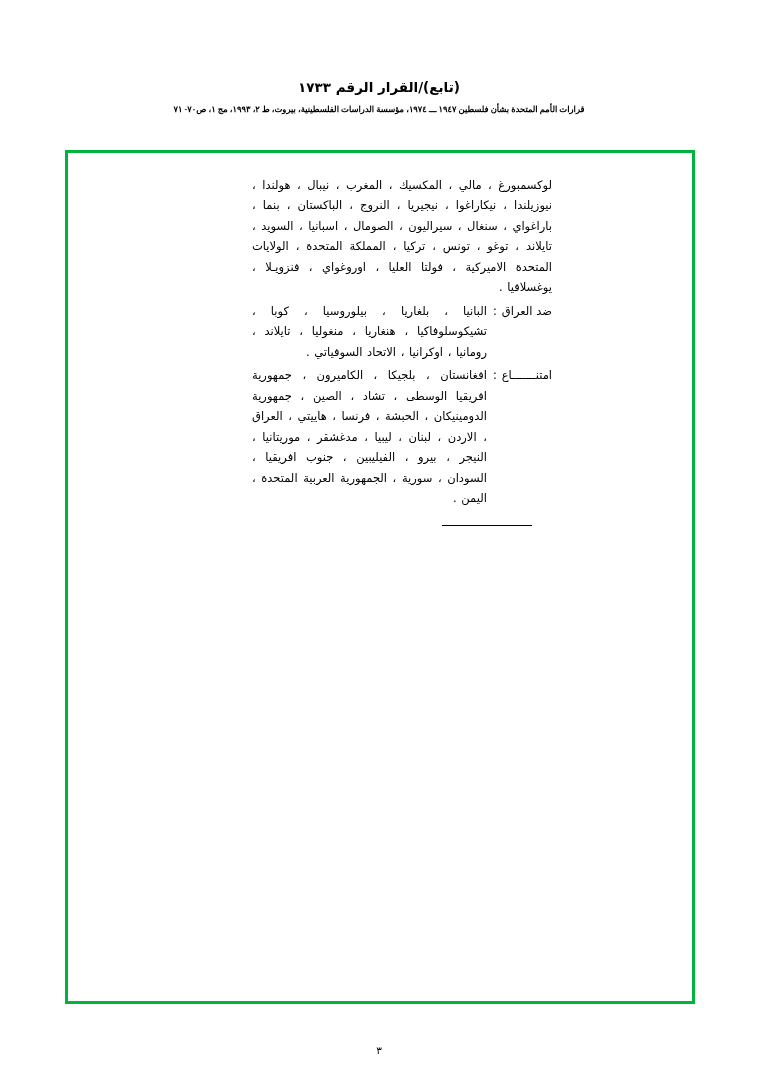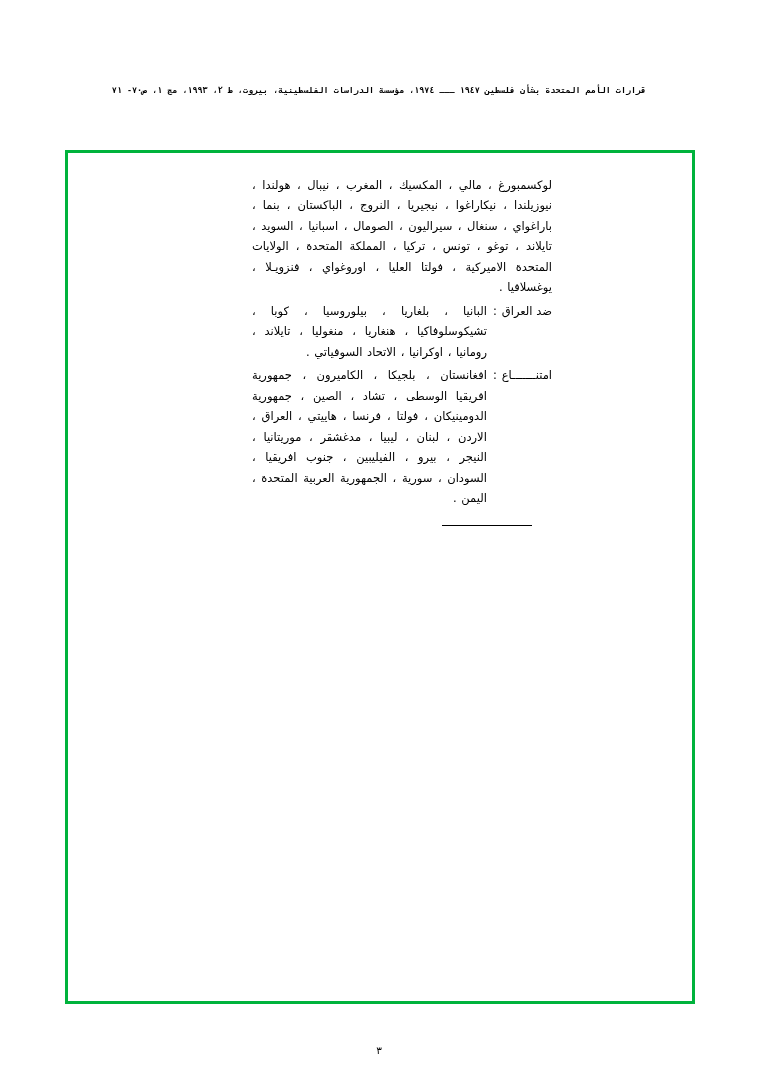--- a/index.html
+++ b/index.html
@@ -34,21 +34,21 @@
   .doc-title {
     font-family: "DejaVu Sans", sans-serif;
     font-size: 13.5px;
     font-weight: bold;
     letter-spacing: 0.3px;
     line-height: 1.4;
     direction: rtl;
   }
   .doc-source {
     margin-top: 7px;
-    font-family: Liberation Mono, monospace;
+    font-family: Liberation Serif, serif;
     font-size: 8.4px;
     font-weight: bold;
     direction: rtl;
     letter-spacing: 0.1px;
     white-space: nowrap;
   }
 
   
   .frame {
     position: absolute;
@@ -142,39 +142,40 @@
     font-family: "DejaVu Sans", sans-serif;
     font-size: 10.5px;
   }
 </style>
 </head>
 <body>
 
 <div class="page">
 
   <div class="doc-header">
+    <div class="doc-title">(تابع)/القرار الرقم ١٧٣٣</div>
     <div class="doc-source">قرارات الأمم المتحدة بشأن فلسطين ١٩٤٧ ـــ ١٩٧٤، مؤسسة الدراسات الفلسطينية، بيروت، ط ٢، ١٩٩٣، مج ١، ص٧٠- ٧١</div>
   </div>
 
   <div class="frame">
 
     <div class="content">
 
       <p class="para last-left">لوكسمبورغ ، مالي ، المكسيك ، المغرب ، نيبال ، هولندا ، نيوزيلندا ، نيكاراغوا ، نيجيريا ، النروج ، الباكستان ، بنما ، باراغواي ، سنغال ، سيراليون ، الصومال ، اسبانيا ، السويد ، تايلاند ، توغو ، تونس ، تركيا ، المملكة المتحدة ، الولايات المتحدة الاميركية ، فولتا العليا ، اوروغواي ، فنزويـلا ، يوغسلافيا .</p>
 
       <div class="labeled">
         <span class="label">ضد العراق</span>
         <span class="colon">:</span>
         <span class="body end-right">البانيا ، بلغاريا ، بيلوروسيا ، كوبا ، تشيكوسلوفاكيا ، هنغاريا ، منغوليا ، تايلاند ، رومانيا ، اوكرانيا ، الاتحاد السوفياتي .</span>
       </div>
 
       <div class="labeled">
         <span class="label">امتنـــــــاع</span>
         <span class="colon">:</span>
-        <span class="body end-right">افغانستان ، بلجيكا ، الكاميرون ، جمهورية افريقيا الوسطى ، تشاد ، الصين ، جمهورية الدومينيكان ، فولتا ، فرنسا ، هاييتي ، العراق ، الاردن ، لبنان ، ليبيا ، مدغشقر ، موريتانيا ، النيجر ، بيرو ، الفيليبين ، جنوب افريقيا ، السودان ، سورية ، الجمهورية العربية المتحدة ، اليمن .</span>
+        <span class="body end-right">افغانستان ، بلجيكا ، الكاميرون ، جمهورية افريقيا الوسطى ، تشاد ، الصين ، جمهورية الدومينيكان ، الحبشة ، فرنسا ، هاييتي ، العراق ، الاردن ، لبنان ، ليبيا ، مدغشقر ، موريتانيا ، النيجر ، بيرو ، الفيليبين ، جنوب افريقيا ، السودان ، سورية ، الجمهورية العربية المتحدة ، اليمن .</span>
       </div>
 
       <div class="rule-wrap">
         <span class="rule"></span>
       </div>
 
     </div>
 
   </div>
 

